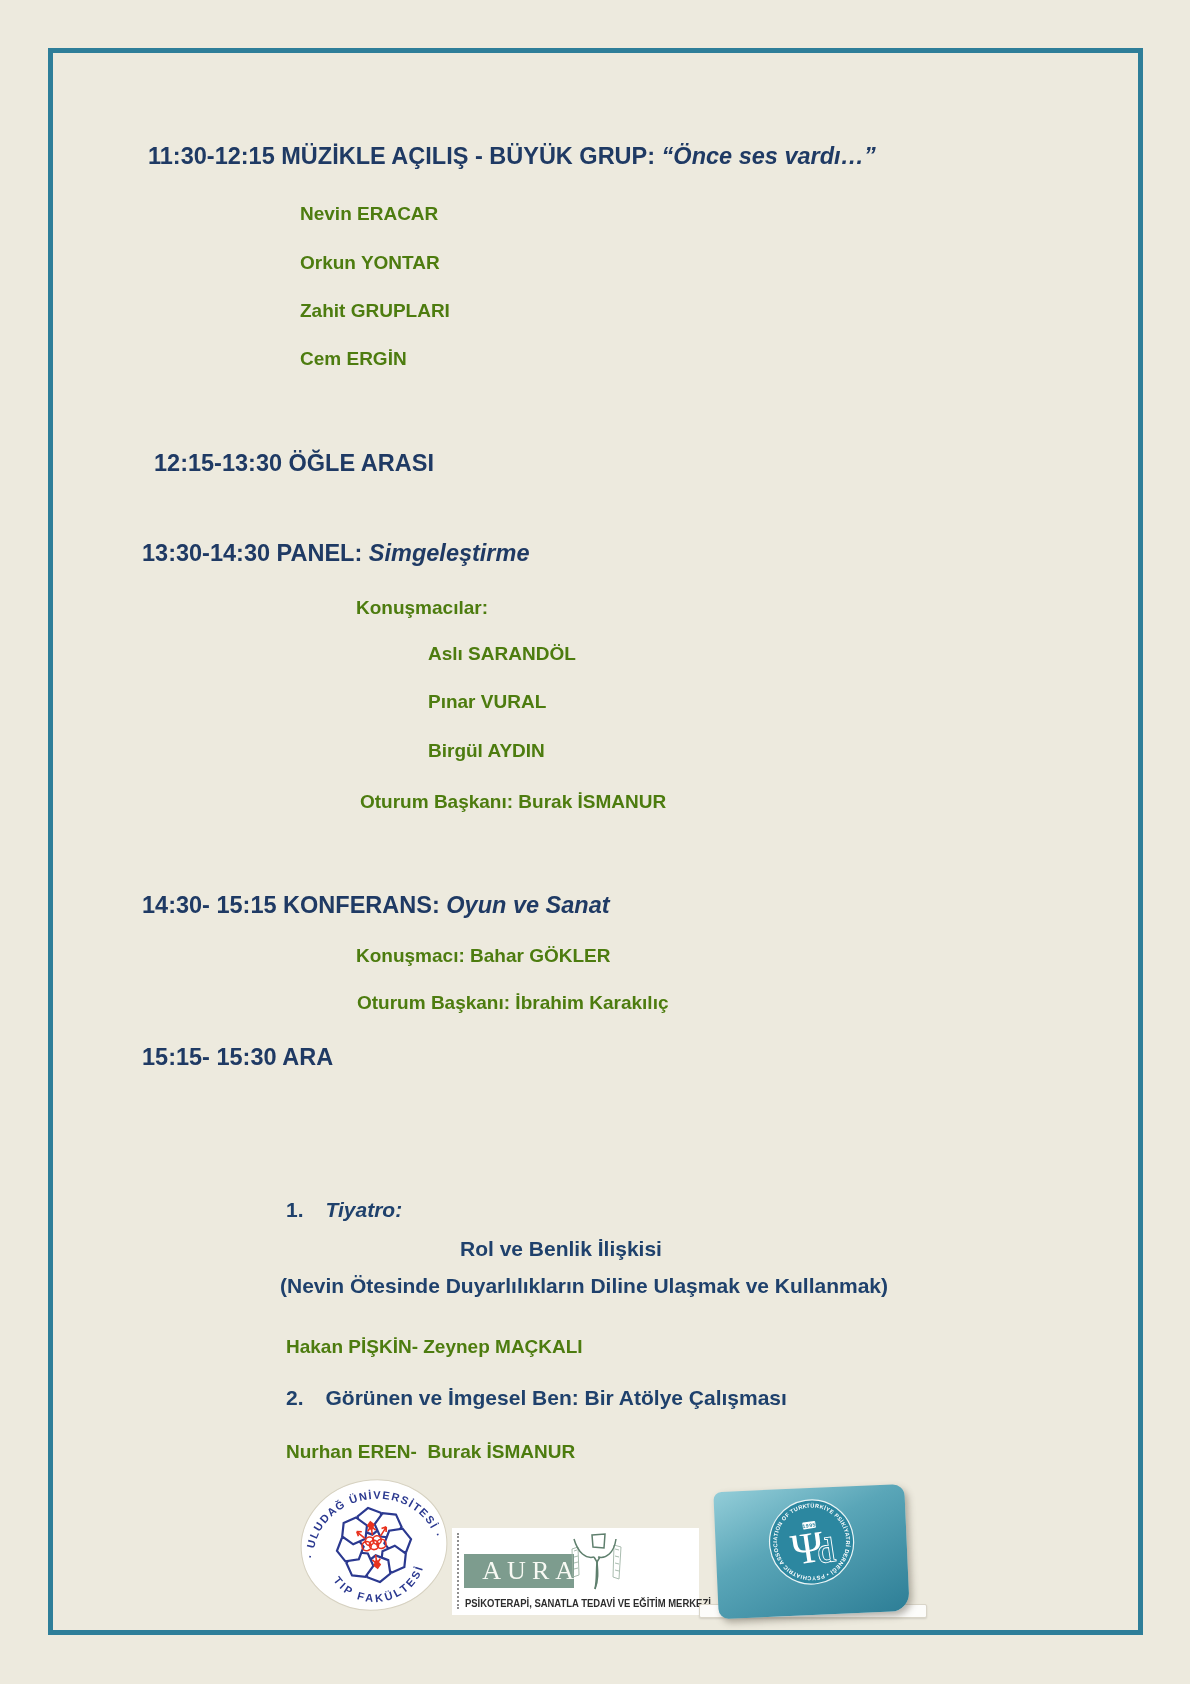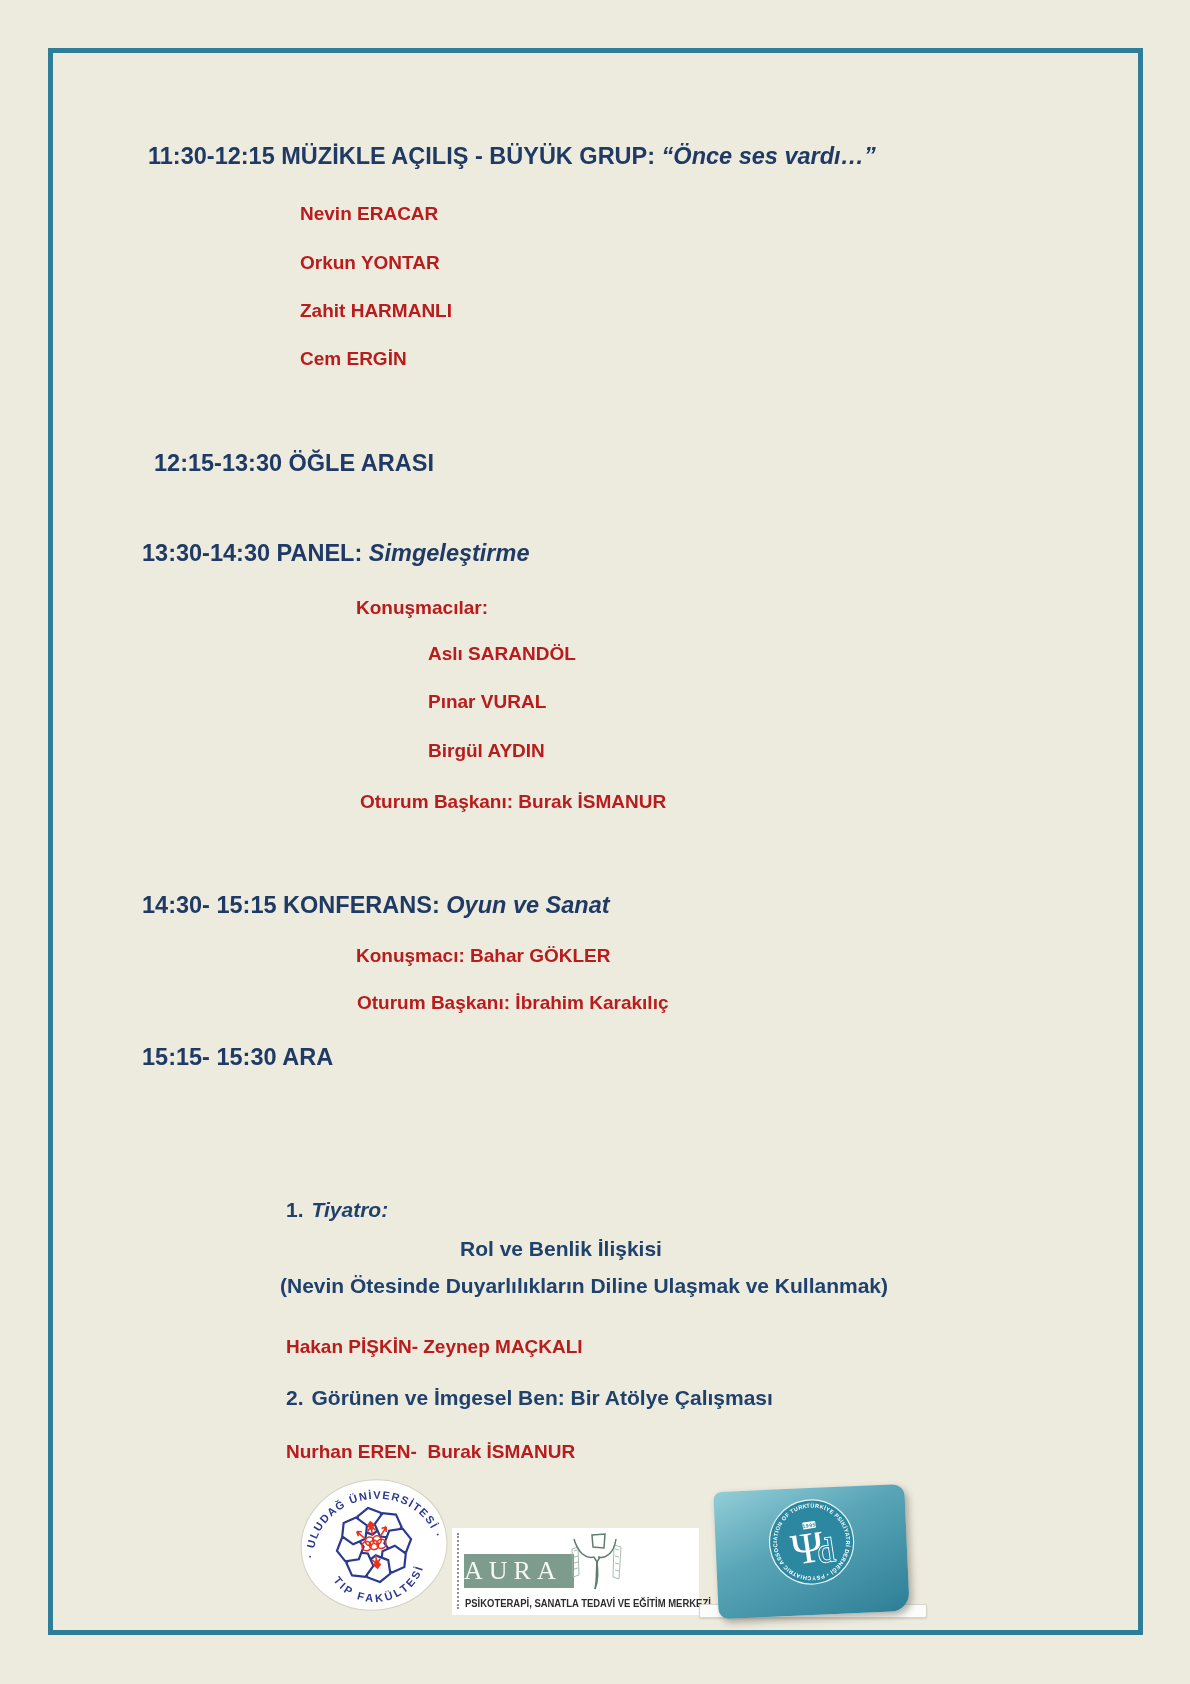--- a/index.html
+++ b/index.html
@@ -3,34 +3,34 @@
 <meta charset="utf-8">
 <style>
   html,body{margin:0;padding:0;background:#EDEADE;}
   body{width:1190px;height:1684px;position:relative;overflow:hidden;
        font-family:"Liberation Sans",sans-serif;}
   .page{position:absolute;inset:0;background:#EDEADE;}
   .frame{position:absolute;left:48px;top:48px;width:1085px;height:1577px;
          border:5px solid #2E7E99;}
   .line{position:absolute;font-weight:bold;white-space:pre;line-height:1.15;}
   .h{font-size:23.5px;color:#1F3A64;}
-  .n{font-size:19px;color:#b91c1c;}
+  .n{font-size:19px;color:#4d7c0f;}
   .m{font-size:21px;color:#1F416C;}
   .it{font-style:italic;}
-  .sp{margin-left:8px;}
+  .sp{margin-left:22px;}
 
   
   .uludag{position:absolute;left:300px;top:1479px;width:148px;height:132px;
           transform:rotate(-9deg);}
   
   .aura{position:absolute;left:452px;top:1528px;width:247px;height:87px;background:#FFFFFF;}
   .aura-dash{position:absolute;left:5px;top:5px;height:76px;width:0;
              border-left:2px dotted #8F8F8F;}
   .aura-green{position:absolute;left:12px;top:26px;width:110px;height:34px;
-              background:#7D9C8E;display:flex;align-items:center;justify-content:flex-start;}
+              background:#7D9C8E;display:flex;align-items:center;justify-content:flex-end;}
   .aura-name{font-family:"Liberation Serif",serif;font-size:26px;color:#F7F9F3;
              letter-spacing:6px;margin-right:-6px;font-weight:normal;}
   .aura-fig{position:absolute;left:112px;top:3px;width:62px;height:62px;}
   .aura-tagline{position:absolute;left:13px;top:69px;font-size:11px;font-weight:bold;
                 color:#2D2D2D;white-space:nowrap;transform:scaleX(.86);
                 transform-origin:0 0;}
   
   .strip{position:absolute;left:699px;top:1604px;width:226px;height:12px;
          background:#FCFCFA;border:1px solid #D9D5C8;border-radius:2px;
          box-shadow:0 1px 2px rgba(0,0,0,.12);}
@@ -44,21 +44,21 @@
 </style>
 </head>
 <body>
 
 <div class="page">
   <div class="frame"></div>
 
   <div class="line h" style="top:143px;left:148px"><span>11:30-12:15 MÜZİKLE AÇILIŞ - BÜYÜK GRUP: </span><span class="it">“Önce ses vardı…”</span></div>
   <div class="line n" style="top:203px;left:300px">Nevin ERACAR</div>
   <div class="line n" style="top:252px;left:300px">Orkun YONTAR</div>
-  <div class="line n" style="top:300px;left:300px">Zahit HARMANLI</div>
+  <div class="line n" style="top:300px;left:300px">Zahit GRUPLARI</div>
   <div class="line n" style="top:348px;left:300px">Cem ERGİN</div>
 
   <div class="line h" style="top:450px;left:154px">12:15-13:30 ÖĞLE ARASI</div>
 
   <div class="line h" style="top:540px;left:142px"><span>13:30-14:30 PANEL: </span><span class="it">Simgeleştirme</span></div>
   <div class="line n" style="top:597px;left:356px">Konuşmacılar:</div>
   <div class="line n" style="top:643px;left:428px">Aslı SARANDÖL</div>
   <div class="line n" style="top:691px;left:428px">Pınar VURAL</div>
   <div class="line n" style="top:740px;left:428px">Birgül AYDIN</div>
   <div class="line n" style="top:791px;left:360px">Oturum Başkanı: Burak İSMANUR</div>

